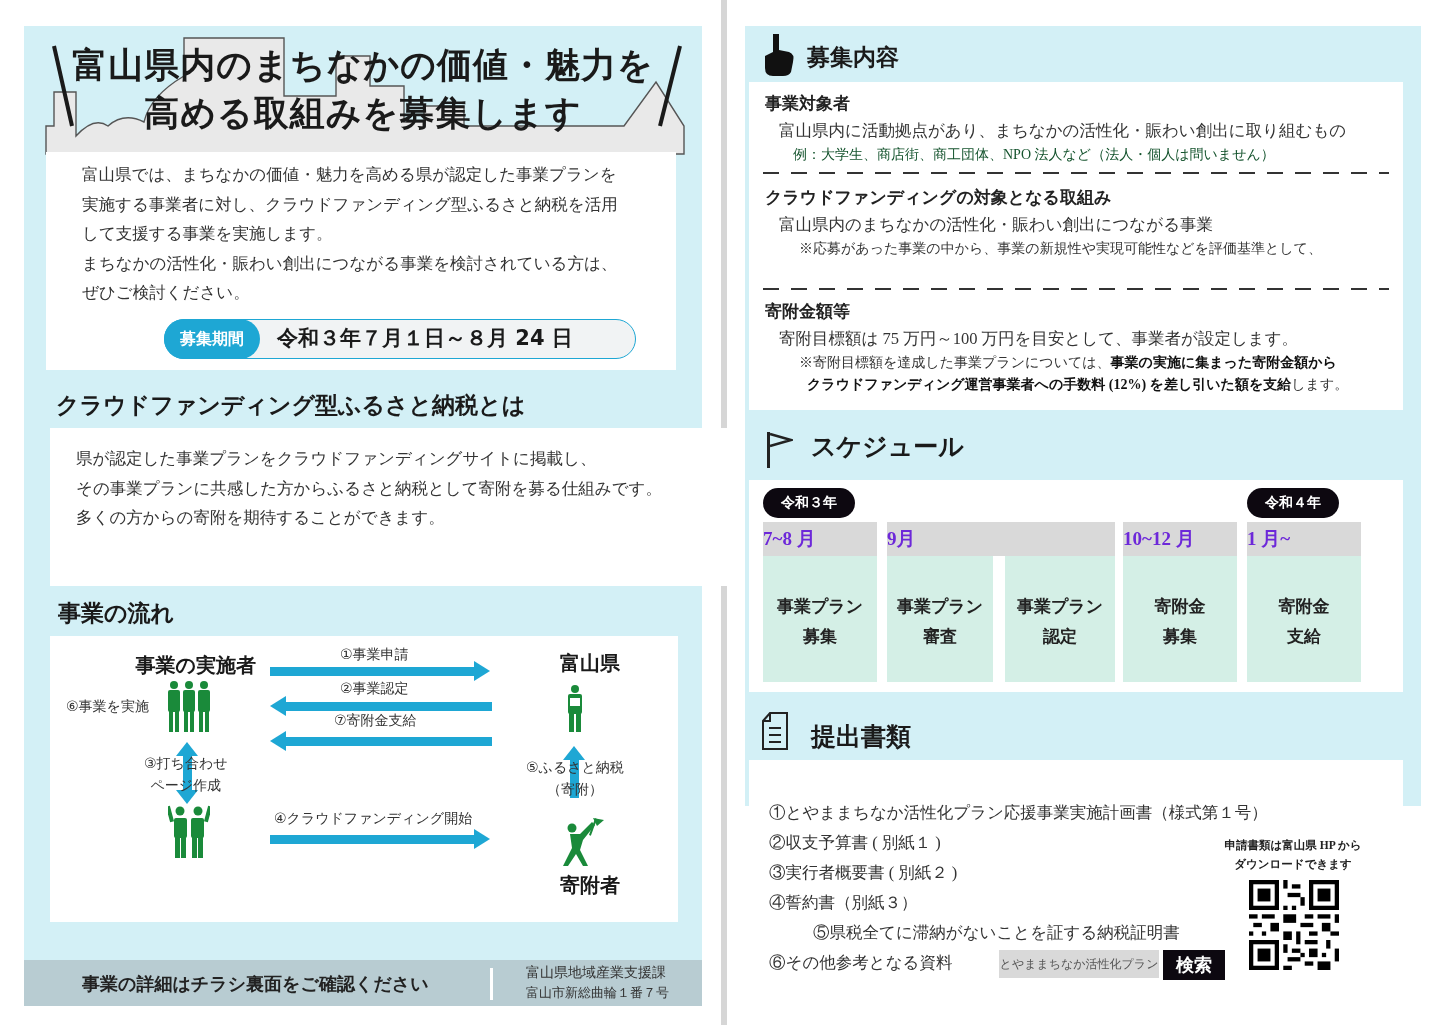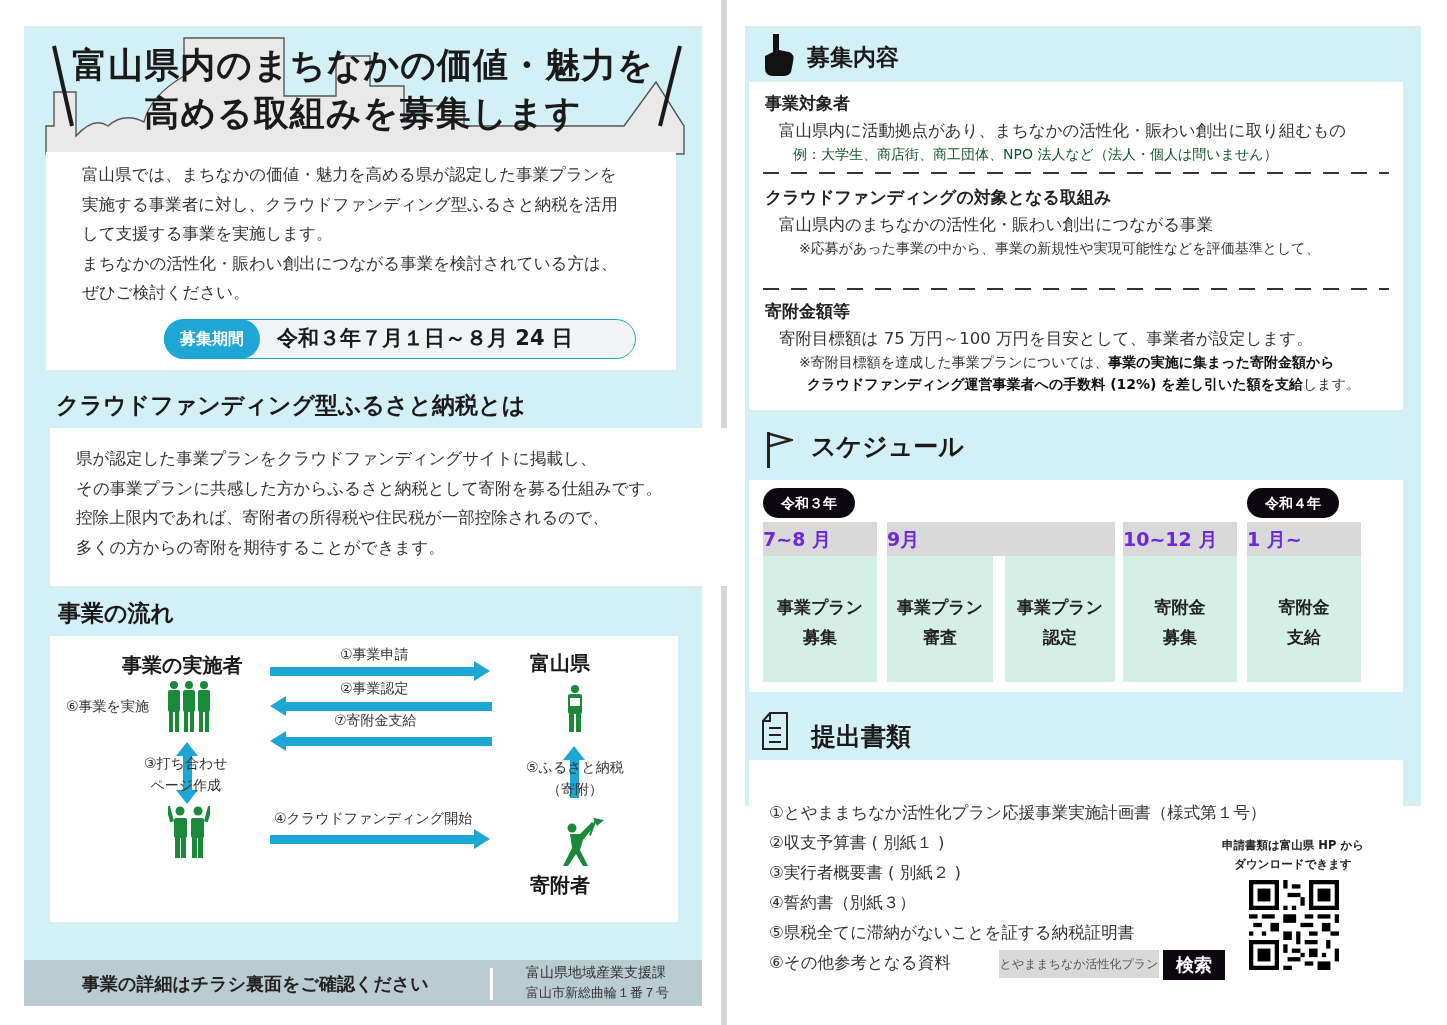--- a/index.html
+++ b/index.html
@@ -11,21 +11,21 @@
   .white{position:absolute;background:#fff;}
   .abs{position:absolute;}
   .bold{font-weight:bold;}
   .title-line{position:absolute;left:0;width:100%;text-align:center;font-size:35px;font-weight:bold;color:#1a1a1a;letter-spacing:1px;}
   .body-text{font-size:16.5px;line-height:29.5px;color:#333;}
   .h2{font-size:23px;font-weight:bold;color:#1a1a1a;}
   .arrow{position:absolute;height:9px;background:#1ea7d4;}
   .arrow.right::after{content:"";position:absolute;right:-14px;top:-6px;border-left:16px solid #1ea7d4;border-top:10px solid transparent;border-bottom:10px solid transparent;}
   .arrow.left::before{content:"";position:absolute;left:-14px;top:-6px;border-right:16px solid #1ea7d4;border-top:10px solid transparent;border-bottom:10px solid transparent;}
   .flow-label{position:absolute;font-size:14px;color:#333;}
-  .flow-actor{position:absolute;font-size:20px;font-weight:bold;color:#1a1a1a;text-align:left;}
+  .flow-actor{position:absolute;font-size:20px;font-weight:bold;color:#1a1a1a;text-align:right;}
   .dash-fine{position:absolute;left:14px;right:14px;height:2px;background:repeating-linear-gradient(90deg,#333 0 16px,transparent 16px 28px);}
   .sched-head{position:absolute;background:#d9d9d9;font-size:19px;font-weight:bold;color:#6d28d9;line-height:34px;}
   .sched-cell{position:absolute;background:#d4efe6;font-size:17px;font-weight:bold;text-align:center;color:#222;line-height:30px;}
   .era{position:absolute;background:#0d0810;color:#fff;font-size:14px;font-weight:bold;border-radius:16px;text-align:center;line-height:30px;}
   .doc-item{position:absolute;left:20px;font-size:16.5px;color:#333;}
   .qr{position:absolute;width:90px;height:90px;background:#fff;}
 </style>
 </head>
 <body>
 
@@ -53,21 +53,20 @@
         <div class="abs" style="left:-1px;top:-1px;width:96px;height:40px;border-radius:20px;background:#1ea7d4;color:#fff;font-weight:bold;font-size:16px;line-height:40px;text-align:center;">募集期間</div>
         <div class="abs" style="left:112px;top:4px;font-size:21px;font-weight:bold;color:#1a1a1a;">令和３年７月１日～８月 24 日</div>
       </div>
     </div>
 
     <div class="abs h2" style="left:32px;top:364px;">クラウドファンディング型ふるさと納税とは</div>
     <div class="white" style="left:26px;top:402px;width:756px;height:158px;">
       <div class="abs body-text" style="left:26px;top:16px;">
         <div>県が認定した事業プランをクラウドファンディングサイトに掲載し、</div>
         <div>その事業プランに共感した方からふるさと納税として寄附を募る仕組みです。</div>
-        <div>控除上限内であれば、寄附者の所得税や住民税が一部控除されるので、</div>
         <div>多くの方からの寄附を期待することができます。</div>
       </div>
     </div>
 
     <div class="abs h2" style="left:34px;top:572px;">事業の流れ</div>
     <div class="white" style="left:26px;top:610px;width:628px;height:286px;">
       <div class="flow-actor" style="left:72px;top:16px;width:134px;">事業の実施者</div>
       <div class="flow-actor" style="left:480px;top:14px;width:90px;">富山県</div>
       <div class="flow-actor" style="left:480px;top:236px;width:90px;">寄附者</div>
 
@@ -150,21 +149,21 @@
     <div class="abs" style="left:0;top:934px;width:678px;height:46px;background:#b8ccd2;">
       <div class="abs" style="left:58px;top:12px;font-size:18px;font-weight:bold;color:#222;">事業の詳細はチラシ裏面をご確認ください</div>
       <div class="abs" style="left:466px;top:8px;width:3px;height:32px;background:#fff;"></div>
       <div class="abs" style="left:502px;top:4px;font-size:14px;color:#333;">富山県地域産業支援課</div>
       <div class="abs" style="left:502px;top:24px;font-size:13px;color:#333;">富山市新総曲輪１番７号</div>
     </div>
   </div>
 </div>
 
 <div class="page right">
-  <div class="panel" style="left:18px;top:26px;width:676px;height:780px;">
+  <div class="panel" style="left:18px;top:26px;width:676px;height:780px;font-family:Liberation Serif, serif;">
 
     <svg class="abs" style="left:16px;top:8px;" width="34" height="42" viewBox="0 0 34 42">
       <path d="M12 0 L18 0 L18 16 L28 18 Q34 20 32 28 L30 38 Q28 42 22 42 L12 42 Q4 42 4 34 L4 22 L12 18 Z" fill="#111"></path>
     </svg>
     <div class="abs h2" style="left:62px;top:16px;">募集内容</div>
 
     <div class="white" style="left:4px;top:56px;width:654px;height:328px;">
       <div class="abs" style="left:16px;top:10px;font-size:17px;font-weight:bold;">事業対象者</div>
       <div class="abs" style="left:30px;top:38px;font-size:16.5px;color:#333;">富山県内に活動拠点があり、まちなかの活性化・賑わい創出に取り組むもの</div>
       <div class="abs" style="left:44px;top:64px;font-size:14px;color:#14532d;">例：大学生、商店街、商工団体、NPO 法人など（法人・個人は問いません）</div>
@@ -229,21 +228,21 @@
       <line x1="8" y1="23" x2="20" y2="23" stroke="#222" stroke-width="2"></line>
       <line x1="8" y1="30" x2="20" y2="30" stroke="#222" stroke-width="2"></line>
     </svg>
     <div class="abs h2" style="left:66px;top:694px;font-size:25px;">提出書類</div>
 
     <div class="white" style="left:4px;top:734px;width:654px;height:226px;">
       <div class="doc-item" style="top:42px;">①とやままちなか活性化プラン応援事業実施計画書（様式第１号）</div>
       <div class="doc-item" style="top:72px;">②収支予算書 ( 別紙１ )</div>
       <div class="doc-item" style="top:102px;">③実行者概要書 ( 別紙２ )</div>
       <div class="doc-item" style="top:132px;">④誓約書（別紙３）</div>
-      <div class="doc-item" style="top:162px;">⑤県税全てに滞納がないことを証する納税証明書</div>
+      <div class="doc-item" style="top:162px;margin-left:44px;">⑤県税全てに滞納がないことを証する納税証明書</div>
       <div class="doc-item" style="top:192px;">⑥その他参考となる資料</div>
 
       <div class="abs" style="left:250px;top:190px;width:160px;height:28px;background:#d9d9d9;font-size:12px;color:#555;line-height:28px;text-align:center;">とやままちなか活性化プラン</div>
       <div class="abs" style="left:414px;top:190px;width:62px;height:30px;background:#0d0810;color:#fff;font-size:18px;font-weight:bold;line-height:30px;text-align:center;">検索</div>
 
       <div class="abs" style="left:464px;top:76px;width:160px;text-align:center;font-size:11.5px;font-weight:bold;color:#222;line-height:19px;">
         <div>申請書類は富山県 HP から</div>
         <div>ダウンロードできます</div>
       </div>
 

